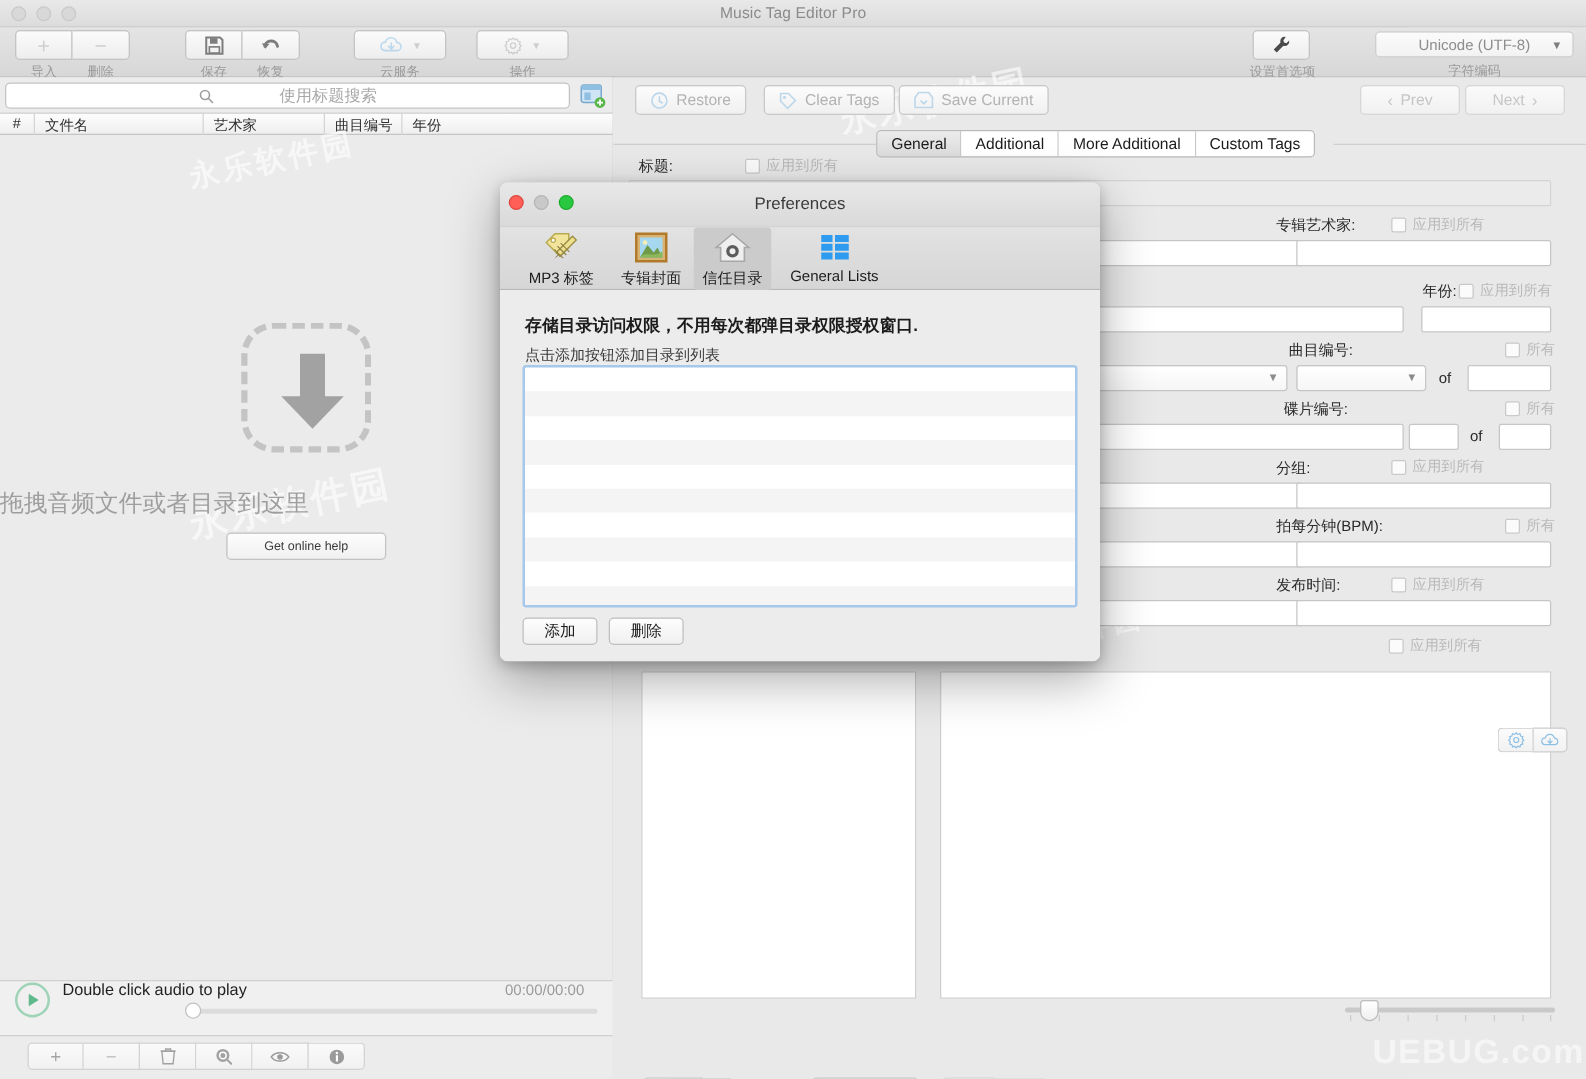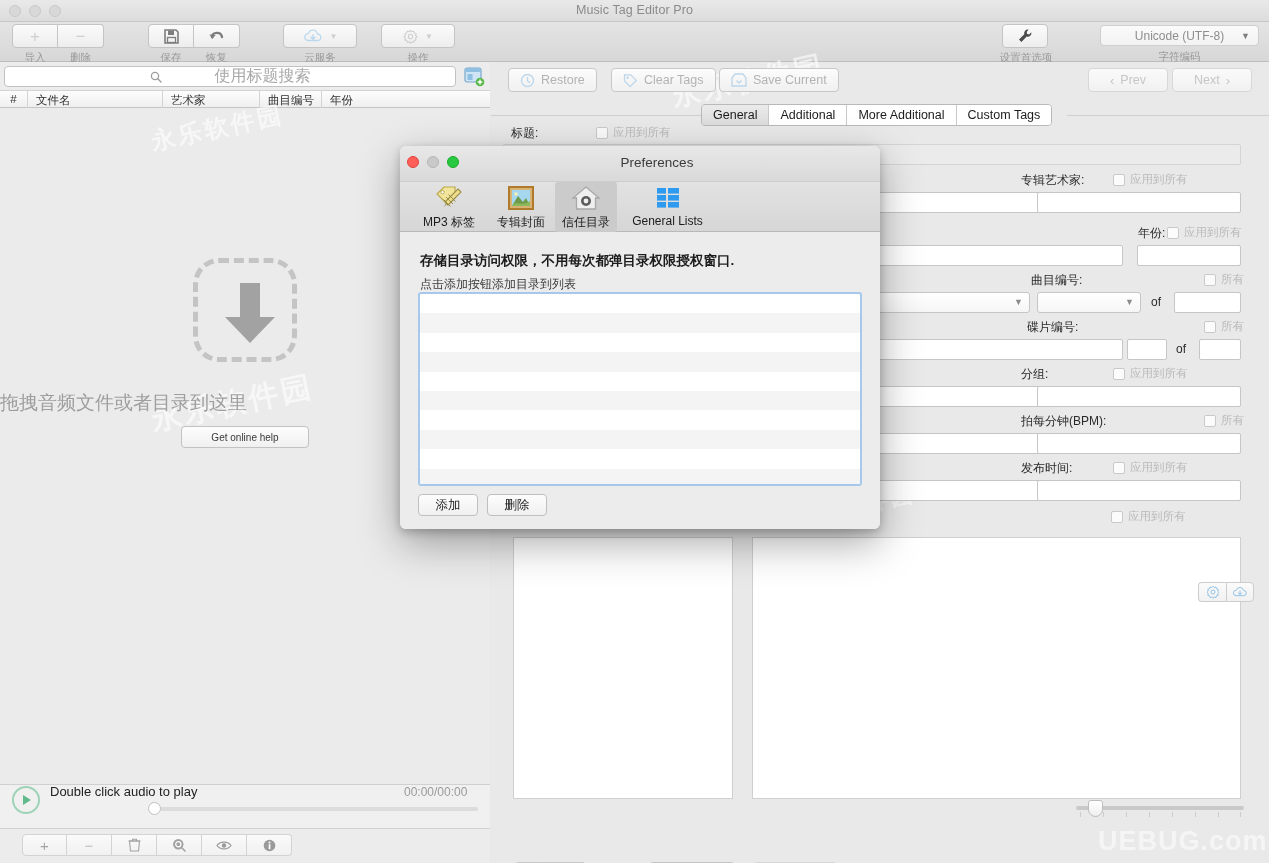--- a/index.html
+++ b/index.html
@@ -51,21 +51,21 @@
   .caret { font-size:8px; color:#9a9a9a; }
 
   
   .leftpane { position:absolute; left:0; top:62px; width:490px; height:722px; background:#eaeaea; border-right:1px solid #c9c9c9;}
   .searchrow { position:absolute; left:0; top:0; width:490px; height:28px; background:#ececec; }
   .searchbox {
     position:absolute; left:4px; top:4px; width:452px; height:21px;
     background:#fff; border:1px solid #c3c3c3; border-radius:4px;
     display:flex; align-items:center; justify-content:center; gap:5px;
   }
-  .searchbox .ph { font-size:16px; color:#a8a8a8;margin-left:48px; }
+  .searchbox .ph { font-size:13px; color:#a8a8a8;margin-left:48px; }
   .newbtn { position:absolute; left:463px; top:4px; width:22px; height:21px; }
 
   .thead {
     position:absolute; left:0; top:28px; width:490px; height:18px;
     background:linear-gradient(#fdfdfd,#efefef); border-top:1px solid #d2d2d2; border-bottom:1px solid #c5c5c5;
     display:flex; font-size:11.5px; color:#303030;
   }
   .th { border-right:1px solid #d4d4d4; padding:2px 0 0 8px; height:17px; overflow:hidden; }
 
   .droparea { position:absolute; left:0; top:46px; width:490px; height:676px; background:#ebebeb; }
@@ -164,21 +164,21 @@
   .dlg {
     position:absolute; left:400px; top:146px; width:480px; height:383px;
     background:#ececec; border-radius:6px;
     box-shadow:0 14px 42px rgba(0,0,0,.34), 0 3px 10px rgba(0,0,0,.22);
     overflow:hidden;
   }
   .dlg-title {
     position:absolute; left:0; top:0; width:480px; height:36px;
     background:linear-gradient(#e8e8e8,#d9d9d9); border-bottom:1px solid #cdcdcd;
   }
-  .dlg-title .t { position:absolute; left:0; top:9px; width:480px; text-align:center; font-size:13.5px; color:#3b3b3b;margin-left:17px; }
+  .dlg-title .t { position:absolute; left:0; top:9px; width:480px; text-align:center; font-size:13.5px; color:#3b3b3b; }
   .dlg-lights { position:absolute; left:7px; top:10px; display:flex; gap:8px; }
   .dl { width:12px; height:12px; border-radius:50%; }
   .dl.r { background:#ff5f57; border:1px solid #e0443e; }
   .dl.y { background:#c9c9c9; border:1px solid #b5b5b5; }
   .dl.g { background:#28c840; border:1px solid #1aab29; }
 
   .dlg-toolbar {
     position:absolute; left:0; top:36px; width:480px; height:50px;
     background:linear-gradient(#e2e2e2,#d6d6d6); border-bottom:1px solid #b9b9b9;
   }

